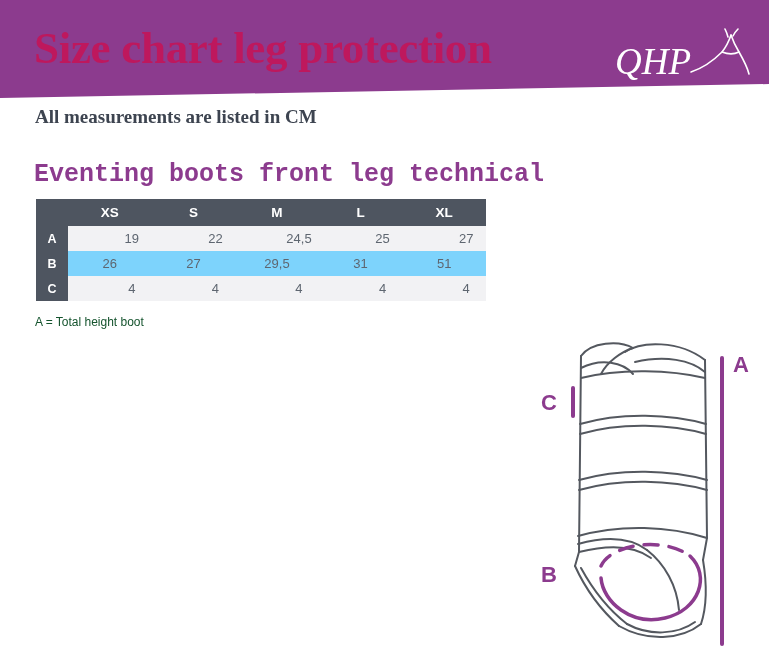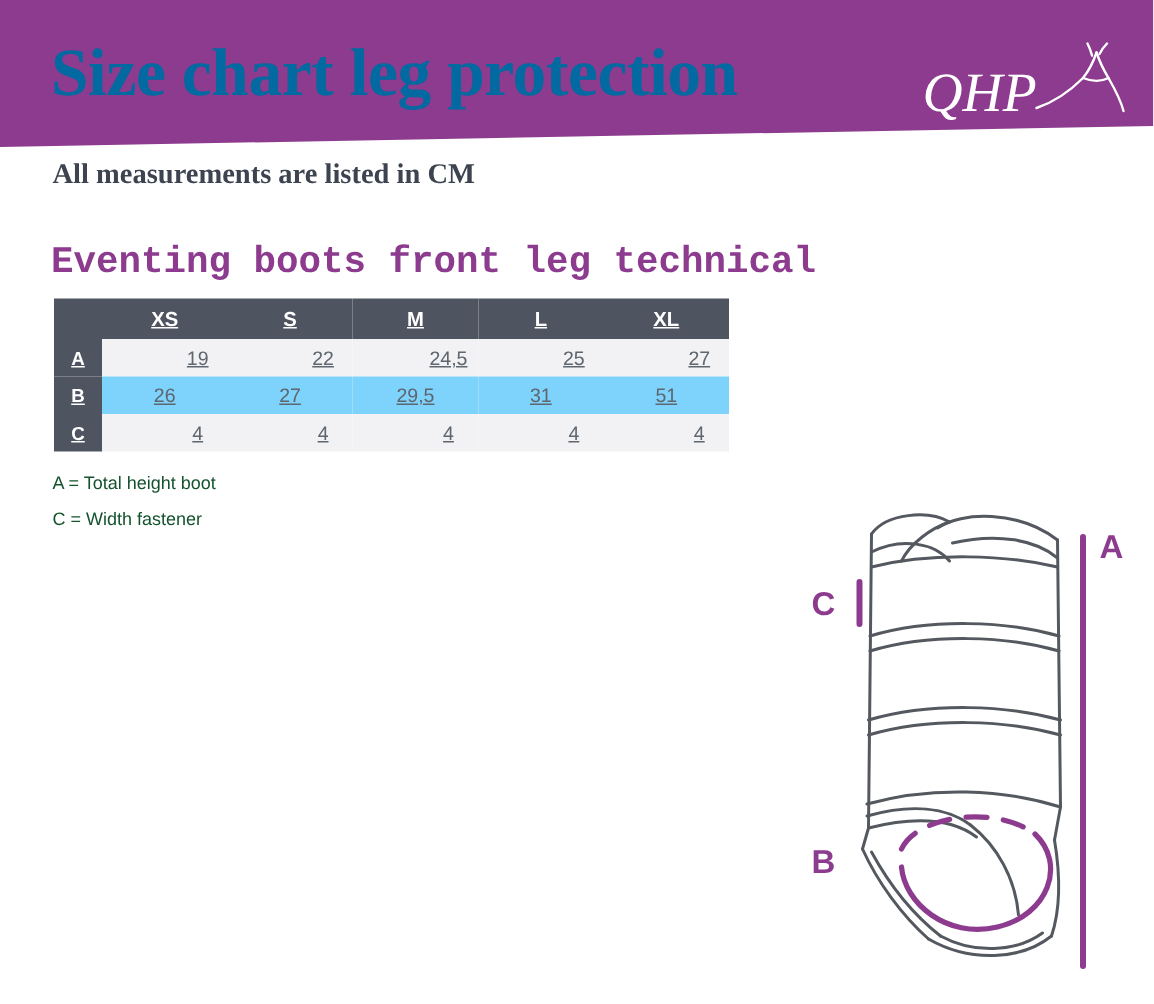--- a/index.html
+++ b/index.html
@@ -25,21 +25,21 @@
     background: #8C3B8E;
     clip-path: polygon(0 0, 769px 0, 769px 84px, 0 98px);
   }
   #page-title {
     position: absolute;
     left: 34px;
     top: 22px;
     font-family: "Liberation Serif", "DejaVu Serif", serif;
     font-weight: bold;
     font-size: 45px;
-    color: #0369a1;
+    color: #be185d;
     letter-spacing: -0.3px;
     white-space: nowrap;
   }
   #brand-logo {
     position: absolute;
     left: 615px;
     top: 28px;
     width: 140px;
     height: 62px;
   }
@@ -74,21 +74,20 @@
     width: 450px;
     border-collapse: collapse;
     table-layout: fixed;
   }
   #size-table th, #size-table td {
     padding: 0;
     margin: 16px;
     border: none;
     text-align: center;
     font-size: 13px;
-    text-decoration: underline;
   }
   #size-table thead tr {
     height: 27px;
   }
   #size-table thead th {
     background: #4E5560;
     color: #ffffff;
     font-weight: bold;
     font-size: 13.5px;
     vertical-align: middle;
@@ -202,21 +201,20 @@
       <td class="value-cell">4</td>
       <td class="value-cell">4</td>
       <td class="value-cell">4</td>
       <td class="value-cell">4</td>
     </tr>
   </tbody>
 </table>
 
 <div id="legend-list">
   <div class="legend-row">A = Total height boot</div>
-  <div class="legend-row">C = Width fastener</div>
 </div>
 
 <div id="boot-diagram">
   <svg viewBox="0 0 254 320" width="254" height="320" aria-hidden="true">
 
     <g fill="none" stroke="#54585F" stroke-width="2" stroke-linecap="round" stroke-linejoin="round">
 
       <path d="M66 18 L64 214 L60 228"></path>
 
       <path d="M190 22 L192 200 L188 222"></path>

